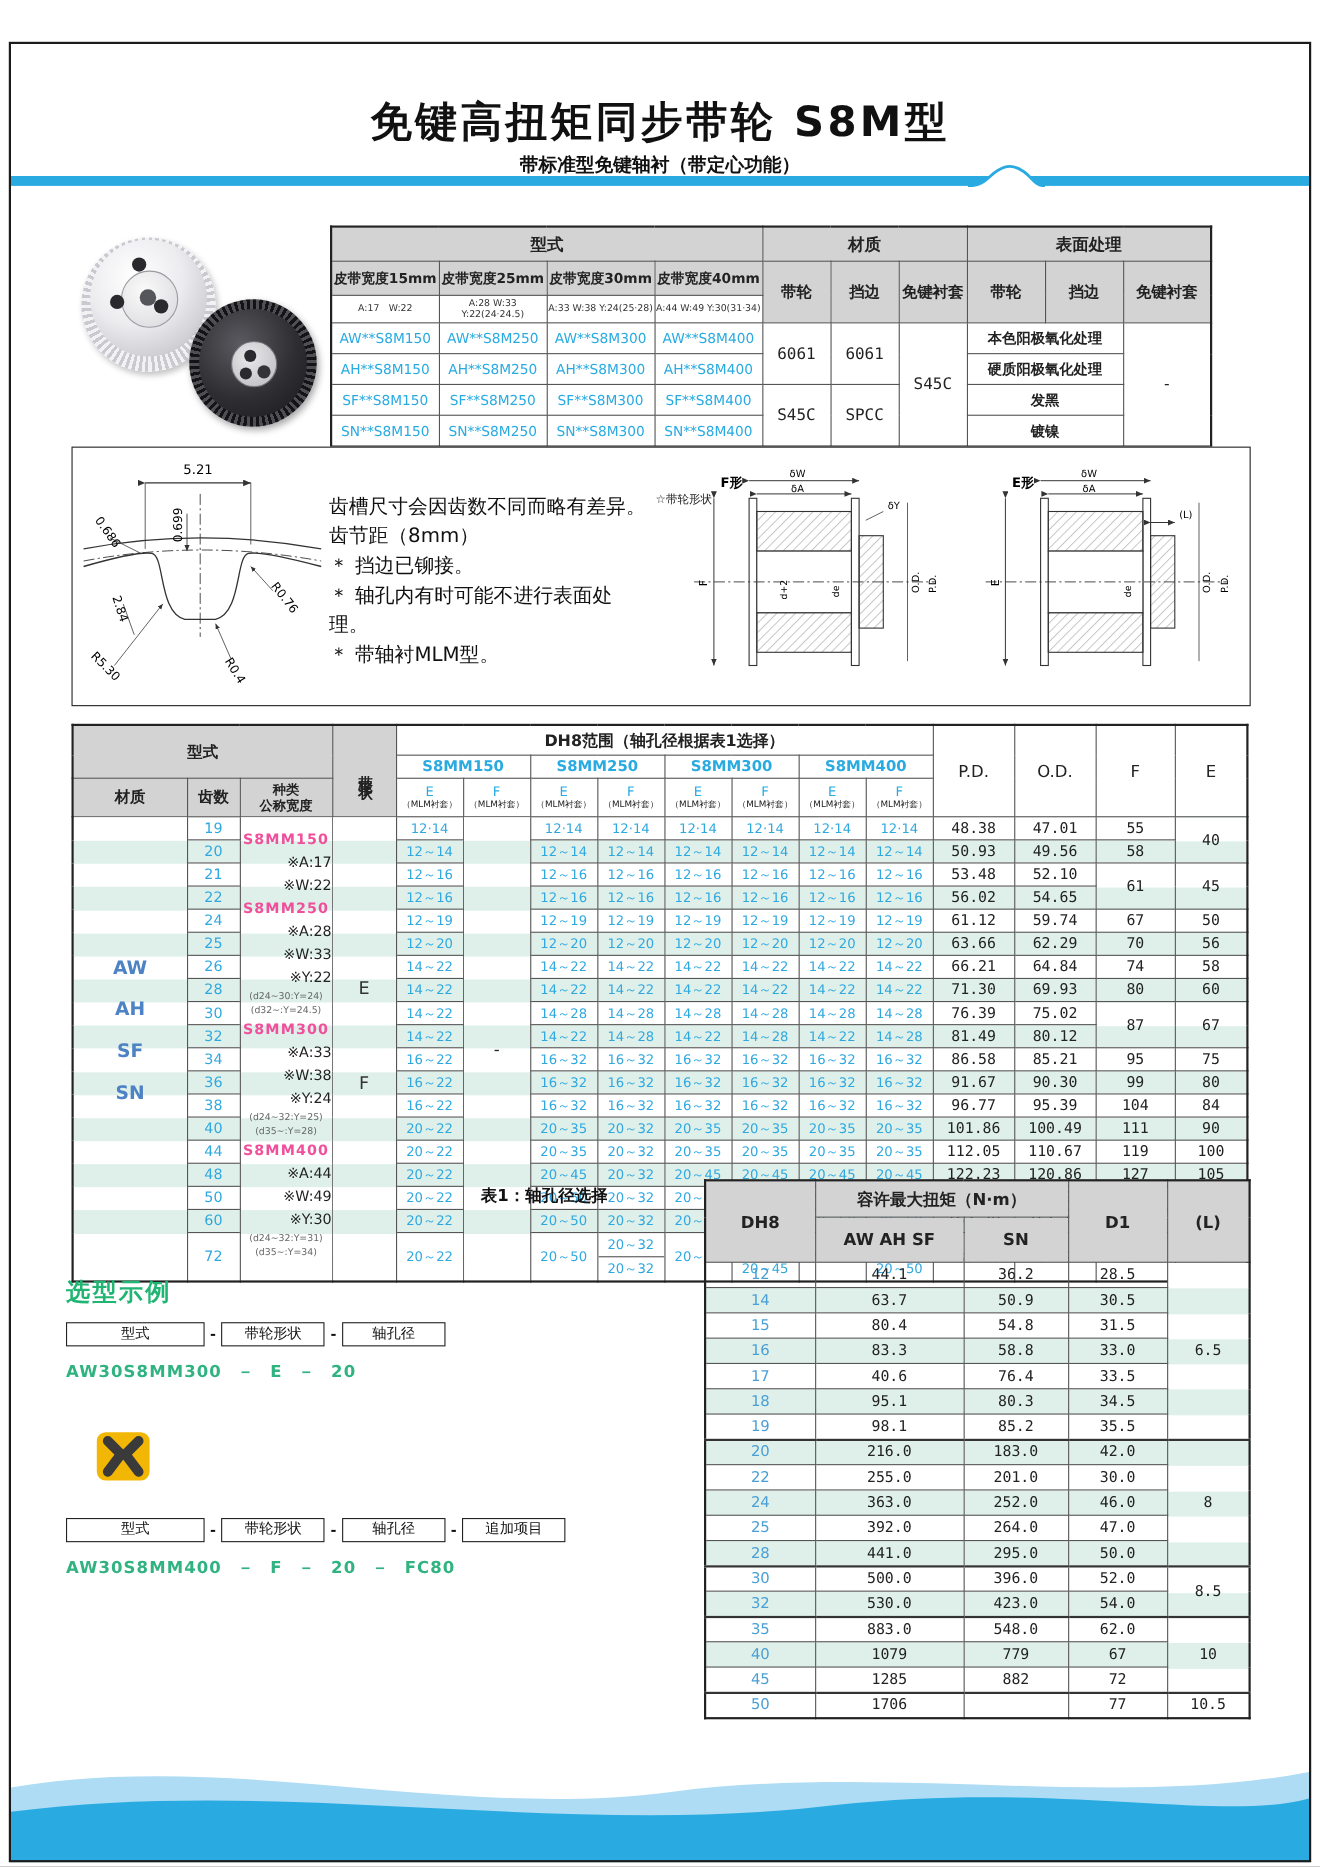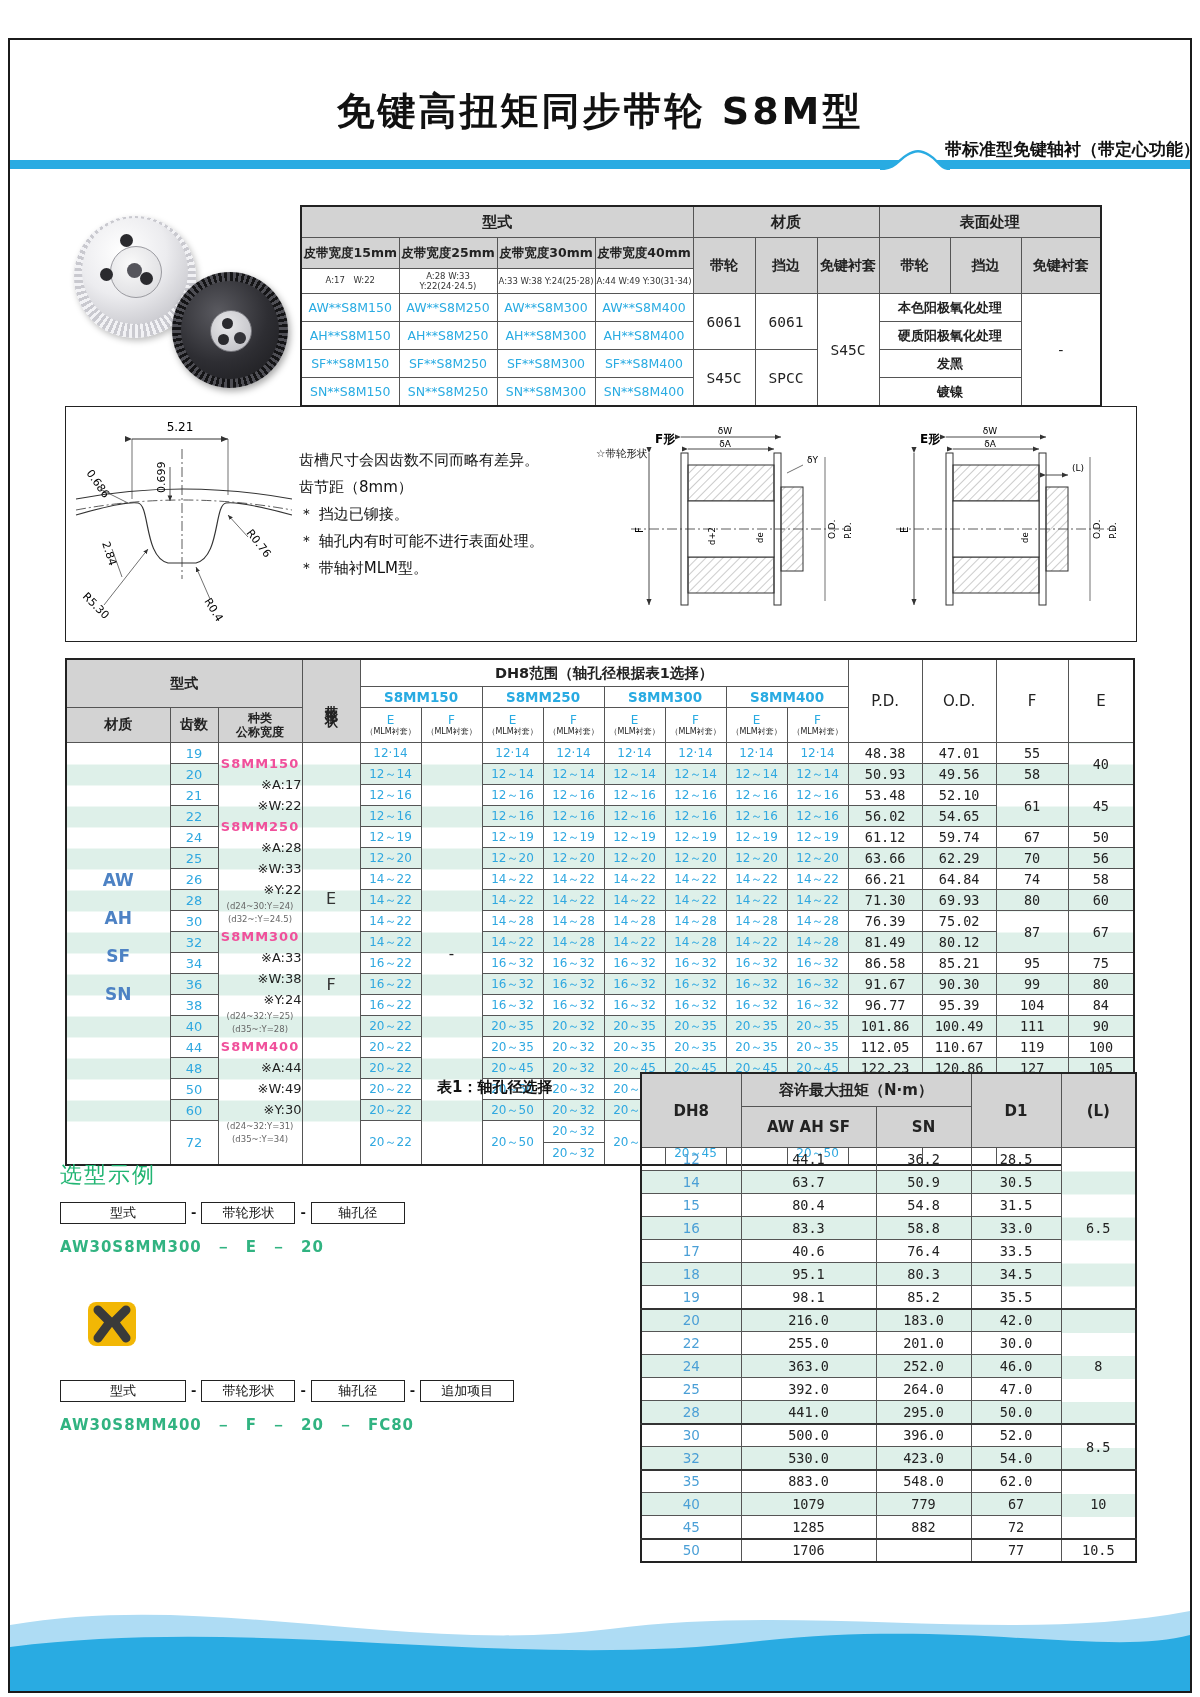--- a/index.html
+++ b/index.html
@@ -1,21 +1,21 @@
 <!DOCTYPE html>
 <html><head>
 <meta charset="utf-8">
 <style>
   html,body{margin:0;padding:0;background:#888;}
   .page{position:relative;width:1200px;height:1697px;background:#fff;overflow:hidden;
         font-family:"DejaVu Sans","Liberation Sans",sans-serif;color:#222;}
   .frame{position:absolute;left:8px;top:38px;right:8px;bottom:4px;border:2px solid #1b1b1b;z-index:9;pointer-events:none;}
   .title{position:absolute;left:0;top:86px;width:100%;text-align:center;margin:0;
          font-size:38px;font-weight:bold;letter-spacing:3px;color:#111;}
-  .subtitle{position:absolute;left:0;top:138px;width:100%;text-align:right;font-size:17px;font-weight:bold;color:#111;}
+  .subtitle{position:absolute;left:0;top:138px;width:100%;text-align:center;font-size:17px;font-weight:bold;color:#111;}
   .blue-bar{position:absolute;left:10px;top:160px;width:1180px;height:9px;background:#29abe2;}
   .bar-bump{position:absolute;left:880px;top:148px;z-index:2;}
   
   .photo{position:absolute;left:72px;top:210px;width:232px;height:192px;}
   .pulley{position:absolute;border-radius:50%;}
   .teeth1{left:2px;top:6px;width:122px;height:122px;background:repeating-conic-gradient(#c9c9cf 0 3deg,#f2f2f5 3deg 6deg);box-shadow:2px 3px 6px rgba(0,0,0,.25);}
   .face1{left:10px;top:8px;width:106px;height:106px;background:radial-gradient(circle at 38% 32%,#ffffff,#ececef 45%,#cfcfd4 75%,#ababb2);}
   .hub1{left:38px;top:36px;width:50px;height:50px;background:radial-gradient(circle at 40% 35%,#fafafa,#d8d8dc);border:1px solid #9a9aa0;}
   .hole{position:absolute;border-radius:50%;background:#2a2a2e;}
   .teeth2{left:100px;top:62px;width:116px;height:116px;background:repeating-conic-gradient(#141416 0 3deg,#4e4e54 3deg 6deg);box-shadow:2px 3px 7px rgba(0,0,0,.35);}
@@ -30,21 +30,21 @@
   .spec .sh1 th{height:30px;font-size:15px;}
   .spec .sh2 th{height:30px;}
   .spec .bw{font-size:12.5px;}
   .spec .sub{font-size:14px;}
   .spec .sh3 td{height:24px;font-size:8.5px;color:#333;}
   .spec .model{height:27px;font-size:12.5px;color:#29abe2;}
   .spec .mat{font-size:14.5px;font-family:"DejaVu Sans Mono",monospace;}
   .spec .trt{font-size:13px;font-weight:bold;}
   
   .midbox{position:absolute;left:65px;top:406px;width:1070px;height:234px;border:1.5px solid #222;background:#fff;}
-  .notes{position:absolute;left:233px;top:40px;width:290px;font-size:15px;line-height:27px;color:#111;}
+  .notes{position:absolute;left:233px;top:40px;width:290px;font-size:18px;line-height:27px;color:#111;}
   .shape-note{position:absolute;left:530px;top:8px;font-size:10.5px;color:#222;margin-top:32px;}
   .dsvg{position:absolute;top:14px;}
   
   .main{position:absolute;left:65px;top:658px;width:1070px;border:2px solid #222;}
   .main th{font-size:14px;}
   .main .mh1 th{height:26px;}
   .main .mh2 th{height:20px;font-size:13.5px;color:#29abe2;background:#fff;}
   .main .mh3 th{height:34px;}
   .main .dh8h{background:#fff;font-size:14.5px;text-align:center;}
   .main .vert{writing-mode:vertical-rl;letter-spacing:3px;font-size:13px;}
@@ -80,21 +80,21 @@
   .t1 .th1 th{height:32px;}
   .t1 .th2 th{height:40px;}
   .t1 tbody tr{height:23px;}
   .t1 tr.s td{background:#def0e9;}
   .t1 tr.thick td{border-top:2px solid #333;}
   .t1 td.dh8v{font-size:13.5px;color:#4a9fd6;}
   .t1 td.num{font-size:13.5px;font-family:"DejaVu Sans Mono",monospace;color:#222;}
   .t1 td.lw{background:repeating-linear-gradient(to bottom,#fff 0 23px,#def0e9 23px 46px) !important;}
   .t1 td.lg{background:repeating-linear-gradient(to bottom,#def0e9 0 23px,#fff 23px 46px) !important;}
   
-  .green-title{font-size:22px;font-weight:normal;color:#21b573;letter-spacing:2px;}
+  .green-title{font-size:22px;font-weight:bold;color:#21b573;letter-spacing:2px;}
   .sel{position:absolute;left:60px;top:1160px;}
   .add{position:absolute;left:60px;top:1368px;}
   .boxrow{margin-top:12px;font-size:13px;color:#111;}
   .pbox{display:inline-block;border:1px solid #222;background:#fff;text-align:center;
         height:20px;line-height:20px;padding:0 4px;min-width:84px;font-size:13px;vertical-align:middle;}
   .pbox.wide{min-width:116px;}
   .bdash{display:inline-block;margin:0 5px;font-weight:bold;}
   .example{margin-top:14px;font-size:15px;font-weight:bold;color:#31b381;letter-spacing:1px;}
   .example .exd{margin:0 14px;}
   .addicon{position:absolute;left:88px;top:1302px;width:48px;height:44px;background:#f2b705;border-radius:8px;}

